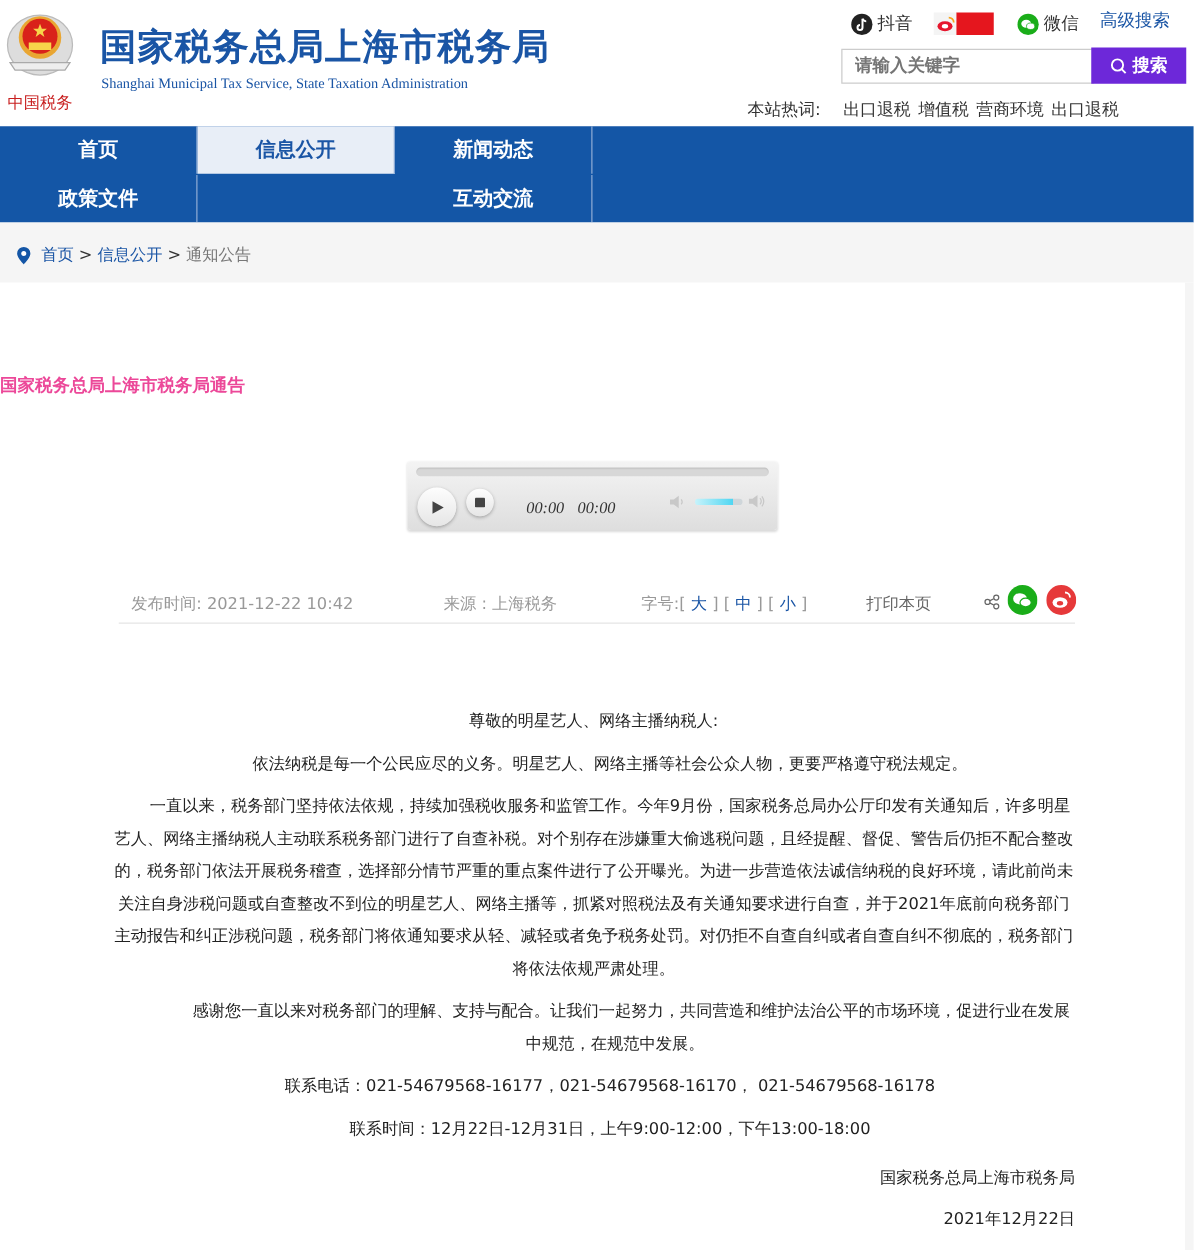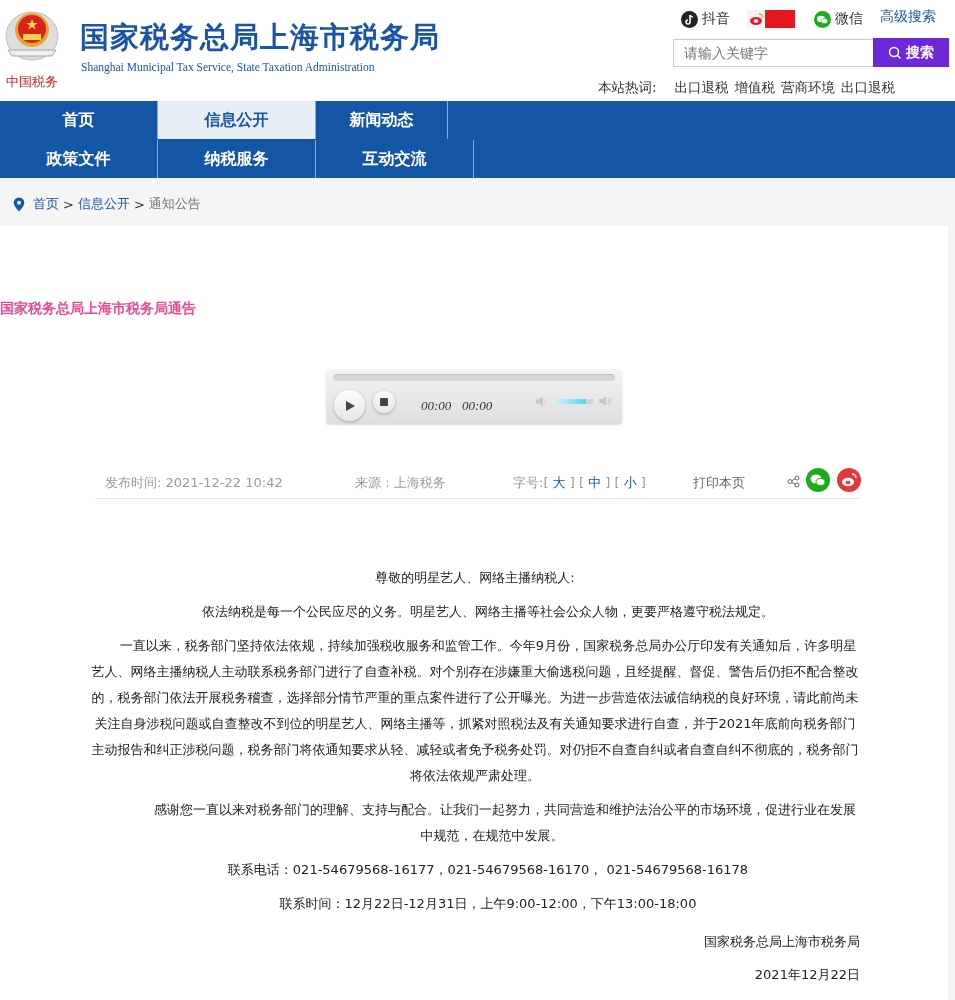--- a/index.html
+++ b/index.html
@@ -4,21 +4,21 @@
 <style>
   html, body { margin:0; padding:0; }
   body { width:955px; height:1000px; overflow:hidden; background:#ffffff; font-family:"DejaVu Sans", "Liberation Sans", sans-serif; color:#222; position:relative; }
   .header { position:absolute; left:0; top:0; width:955px; height:101px; background:#fff; }
   .emblem { position:absolute; left:4px; top:6px; width:56px; height:86px; }
   .site-title { position:absolute; left:80px; top:18px; font-size:29px; font-weight:bold; color:#1a55a5; letter-spacing:1px; white-space:nowrap; }
   .site-subtitle { position:absolute; left:81px; top:61px; font-size:11.5px; color:#1a55a5; font-family:"Liberation Serif", serif; white-space:nowrap; }
   .social { position:absolute; top:9px; height:20px; display:flex; align-items:center; font-size:14px; color:#333; white-space:nowrap; }
   .circ { display:inline-block; width:17px; height:17px; border-radius:50%; margin-right:4px; position:relative; }
   .adv-search { position:absolute; left:880px; top:8px; font-size:14px; color:#1a55a5; white-space:nowrap; }
-  .search-input { position:absolute; left:673px; top:39px; width:202px; height:28px; border:1px solid #ccc; box-sizing:border-box; font-size:14px; color:#999; padding:0 10px; line-height:26px; font-family:"DejaVu Sans", sans-serif; background:#fff; outline:none; }
+  .search-input { position:absolute; left:673px; top:39px; width:202px; height:28px; border:1px solid #ccc; box-sizing:border-box; font-size:14px; color:#999; padding:0 10px; line-height:26px; font-family:"DejaVu Sans", sans-serif; background:#fff; outline:none;font-weight:bold; }
   .search-btn { position:absolute; left:873px; top:38px; width:76px; height:29px; background:#6d28d9; color:#fff; font-size:14px; font-weight:bold; display:flex; align-items:center; justify-content:center; border:none; font-family:"DejaVu Sans", sans-serif; }
   .hotwords { position:absolute; left:598px; top:79px; font-size:13.5px; color:#333; white-space:nowrap; display:flex; gap:6px; }
   .hotwords .lbl { margin-right:12px; }
   .nav { position:absolute; left:0; top:101px; width:955px; height:77px; background:#1456a6; }
   .nav-item { position:absolute; height:38px; display:flex; align-items:center; justify-content:center; color:#fff; font-weight:bold; font-size:16px; border-right:1px solid #8ba9d3; box-sizing:border-box; cursor:pointer; }
   .nav-item.active { background:#e8eef7; color:#1a55a5; }
   .breadcrumb-bar { position:absolute; left:0; top:178px; width:955px; height:48px; background:#f5f5f5; }
   .breadcrumb { position:absolute; left:13px; top:195px; font-size:13px; display:flex; align-items:center; white-space:nowrap; }
   .breadcrumb a { color:#1a55a5; text-decoration:none; }
   .breadcrumb .sep { color:#333; margin:0 4px; }
@@ -99,23 +99,22 @@
     <a>出口退税</a>
     <a>增值税</a>
     <a>营商环境</a>
     <a>出口退税</a>
   </div>
 </div>
 
 <div class="nav">
   <div class="nav-item" style="left:0;top:0;width:158px;">首页</div>
   <div class="nav-item active" style="left:158px;top:0;width:158px;">信息公开</div>
-  <div class="nav-item" style="left:316px;top:0;width:132px;">新闻动态</div>
+  <div class="nav-item" style="left:316px;top:0;width:158px;">新闻动态</div>
   <div class="nav-item" style="left:0;top:39px;width:158px;">政策文件</div>
-  <div class="nav-item" style="left:158px;top:39px;width:158px;">纳税服务</div>
   <div class="nav-item" style="left:316px;top:39px;width:158px;">互动交流</div>
 </div>
 
 <div class="breadcrumb-bar"></div>
 <div class="breadcrumb">
   <svg width="12" height="15" viewBox="0 0 12 15" style="margin-right:8px;">
       <path d="M6 0.5 a5.3 5.3 0 0 1 5.3 5.3 c0 3.4 -5.3 8.7 -5.3 8.7 s-5.3 -5.3 -5.3 -8.7 A5.3 5.3 0 0 1 6 0.5 z" fill="#1456a6"></path>
       <circle cx="6" cy="5.8" r="2" fill="#fff"></circle>
     </svg>
   <a>首页</a>

